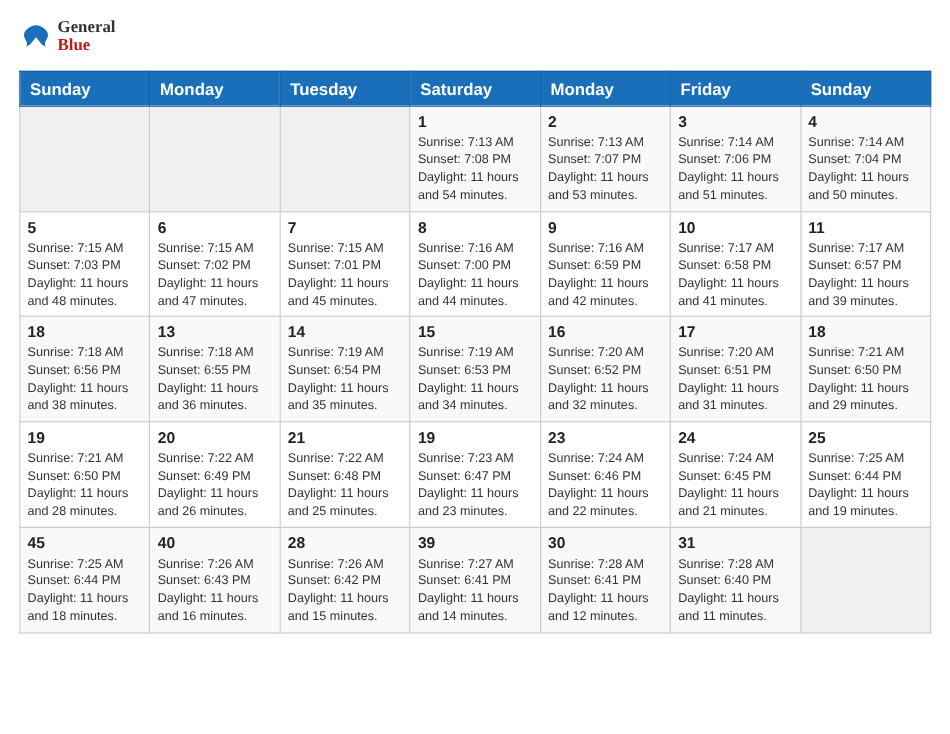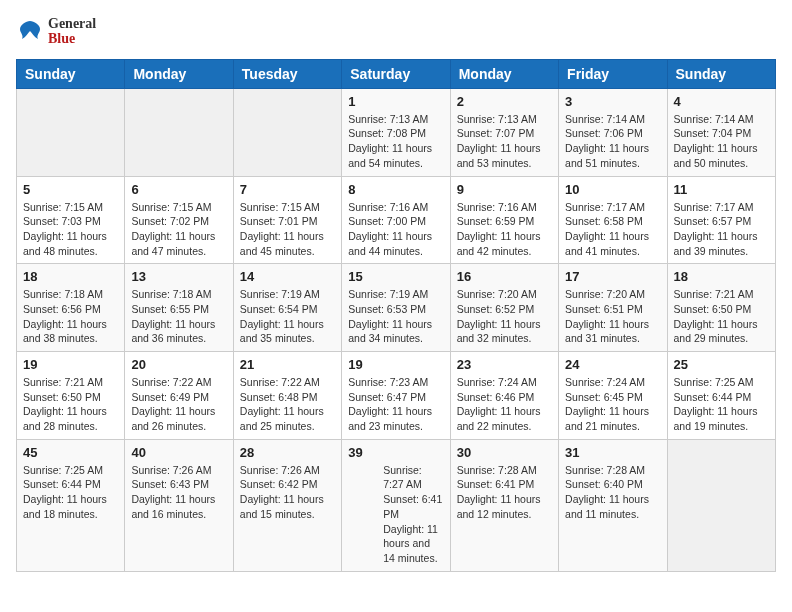--- a/index.html
+++ b/index.html
@@ -284,21 +284,21 @@
 Daylight: 11 hours and 16 minutes.</div>
         </td>
         <td>
           <div class="day-number">28</div>
           <div class="day-info" style="white-space: pre-line;">Sunrise: 7:26 AM
 Sunset: 6:42 PM
 Daylight: 11 hours and 15 minutes.</div>
         </td>
         <td>
           <div class="day-number">39</div>
-          <div class="day-info" style="white-space: pre-line; margin-left: 35px;">Sunrise: 7:27 AM
+          <div class="day-info" style="white-space: pre-line;">Sunrise: 7:27 AM
 Sunset: 6:41 PM
 Daylight: 11 hours and 14 minutes.</div>
         </td>
         <td>
           <div class="day-number">30</div>
           <div class="day-info" style="white-space: pre-line;">Sunrise: 7:28 AM
 Sunset: 6:41 PM
 Daylight: 11 hours and 12 minutes.</div>
         </td>
         <td>

